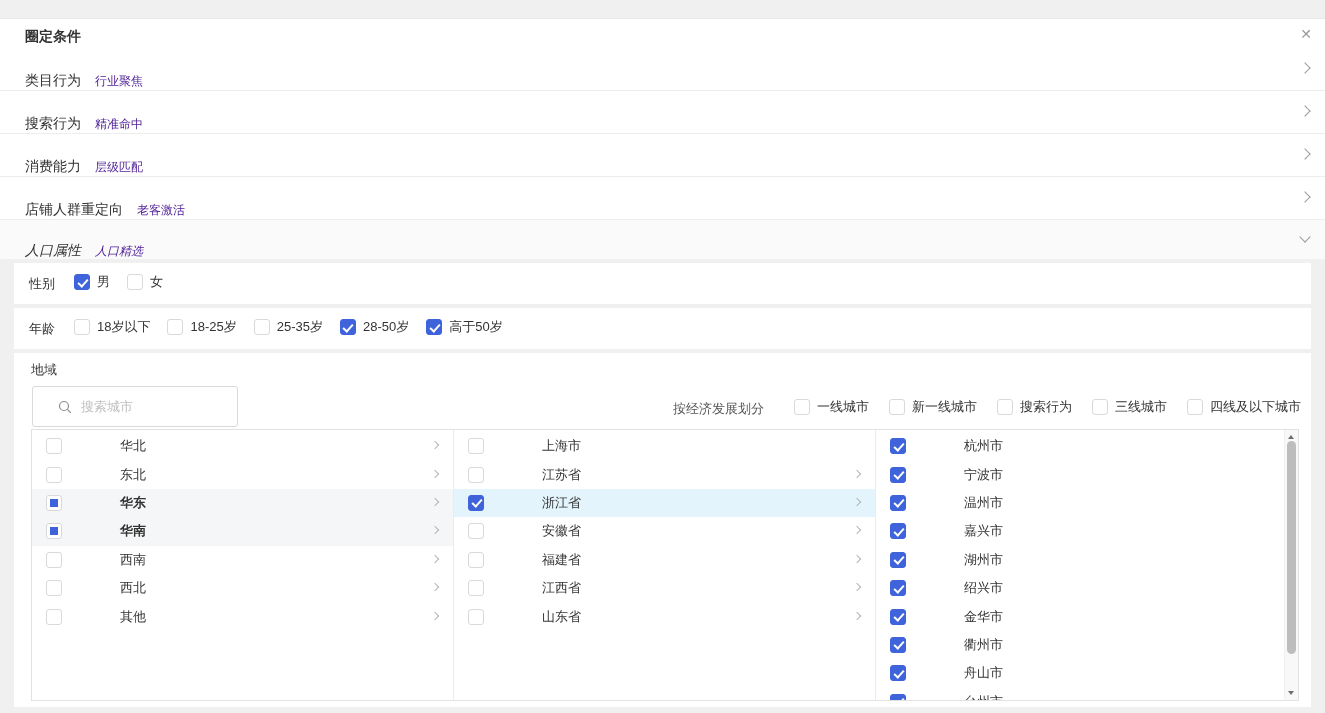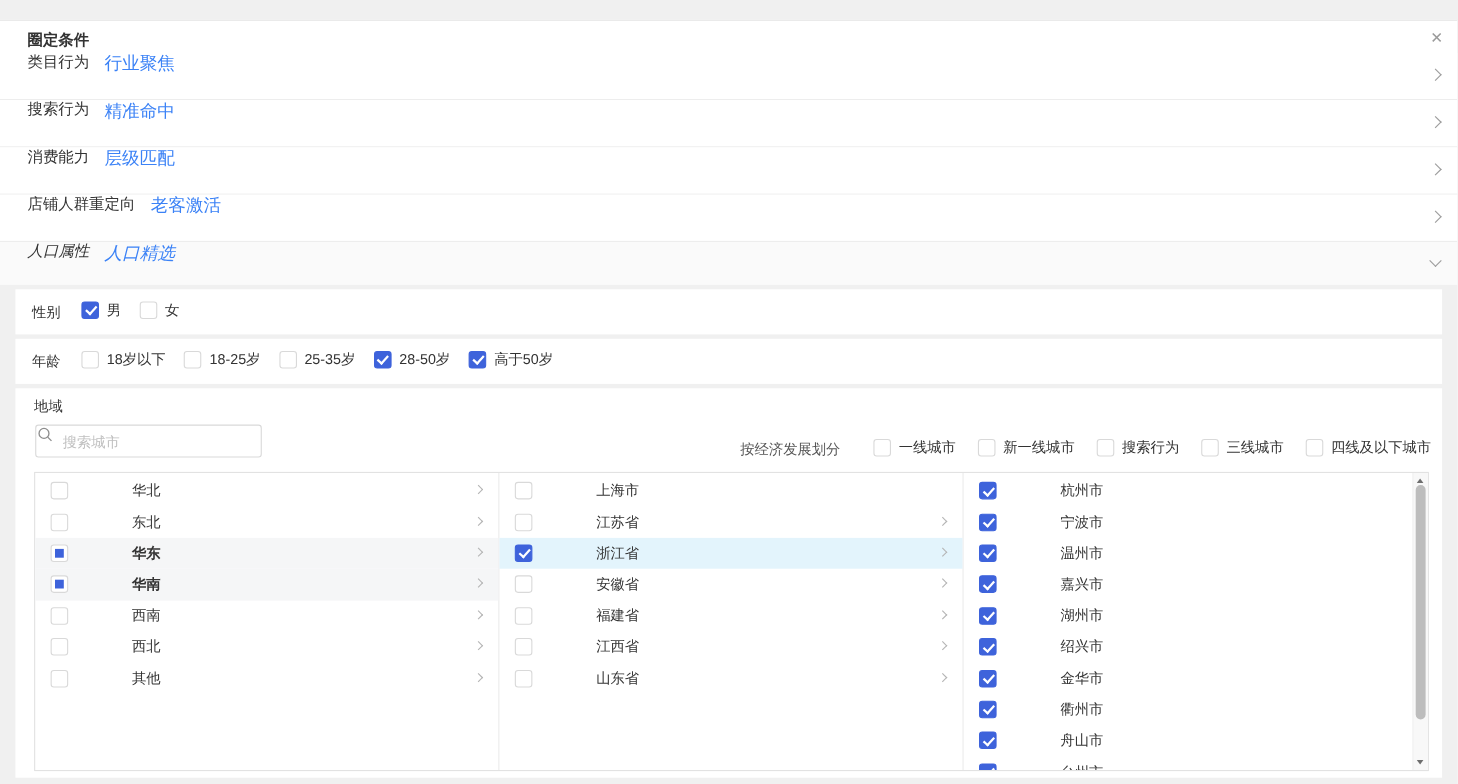--- a/index.html
+++ b/index.html
@@ -13,45 +13,45 @@
   body{
     background:var(--body-bg);
     font-family:"Liberation Sans","DejaVu Sans",sans-serif;
     color:#333;
     position:relative;
   }
   .panel{position:absolute;top:18px;left:0;right:0;bottom:0;background:#fff;border-top:1px solid #e8e8e8;}
   .panel-title{position:absolute;top:9px;left:25px;font-size:14px;font-weight:bold;color:#333;}
   .close{position:absolute;top:8px;right:13px;font-size:14px;color:#9b9b9b;cursor:pointer;line-height:1;}
   .sections{position:absolute;top:29px;left:0;right:0;}
-  .sec-row{height:43px;display:flex;align-items:flex-start;padding:0 25px;border-bottom:1px solid #ededed;position:relative;background:#fff;cursor:pointer;}
+  .sec-row{height:43px;display:flex;align-items:flex-end;padding:0 25px;border-bottom:1px solid #ededed;position:relative;background:#fff;cursor:pointer;}
   .sec-row.expanded{background:#fafafa;border-bottom:none;height:40px;font-style:italic;}
   .sec-label{font-size:14px;color:#333;}
-  .sec-sub{font-size:16px;color:#3b82f6;margin-left:14px;}
+  .sec-sub{font-size:12px;color:#4c1d95;margin-left:14px;}
   .chev{width:8px;height:8px;border-top:1px solid #9c9c9c;border-right:1px solid #9c9c9c;display:inline-block;}
   .chev.right{transform:rotate(45deg);}
   .chev.down{transform:rotate(135deg);}
   .sec-row .chev{position:absolute;right:16px;top:50%;margin-top:-5px;}
   .sec-row .chev.down{margin-top:-7px;}
 
   .demo-body{position:absolute;top:240px;left:0;right:0;bottom:0;background:var(--body-bg);}
   .field-card{position:absolute;left:14px;right:14px;background:#fff;height:41px;display:flex;align-items:center;padding-left:15px;}
   .gender-card{top:4px;}
   .age-card{top:49px;}
   .field-label{font-size:13px;color:#333;width:45px;flex:none;}
   .opt{display:inline-flex;align-items:center;gap:7px;font-size:13px;color:#333;margin-right:17px;cursor:pointer;}
 
   .cb{width:16px;height:16px;border:1px solid #d9d9d9;border-radius:3px;background:#fff;position:relative;flex:none;display:inline-block;}
   .cb.checked{background:var(--accent);border-color:var(--accent);}
   .cb.checked::after{content:'';position:absolute;left:4.5px;top:1.5px;width:4px;height:8px;border:solid #fff;border-width:0 2px 2px 0;transform:rotate(42deg);}
   .cb.indeterminate::after{content:'';position:absolute;left:3px;top:3px;width:8px;height:8px;background:var(--accent);}
 
   .region-card{position:absolute;left:14px;right:14px;top:94px;bottom:6px;background:#fff;}
   .region-label{position:absolute;left:17px;top:8px;font-size:13px;color:#333;}
-  .search-box{position:absolute;left:18px;top:33px;width:206px;height:30px;border:1px solid #d9d9d9;border-radius:3px;display:flex;padding:0 8px 0 0;background:#fff;}
+  .search-box{position:absolute;left:18px;top:33px;width:206px;height:41px;border:1px solid #d9d9d9;border-radius:3px;display:flex;align-items:center;padding:0 8px 0 24px;background:#fff;}
   .search-box svg{flex:none;margin-right:8px;}
   .search-box input{border:none;outline:none;flex:1;font-size:13px;color:#333;font-family:inherit;background:transparent;}
   .search-box input::placeholder{color:#bfbfbf;}
   .tier-row{position:absolute;top:45px;right:10px;display:flex;align-items:center;}
   .tier-label{font-size:13px;color:#555;margin-right:10px;}
   .tier-row .opt{margin-right:0;margin-left:20px;}
 
   .region-box{position:absolute;left:17px;right:12px;top:76px;height:272px;border:1px solid #e2e2e2;display:flex;overflow:hidden;background:#fff;}
   .region-col{width:422px;border-right:1px solid #ebebeb;position:relative;}
   .region-col.last{flex:1;border-right:none;}

